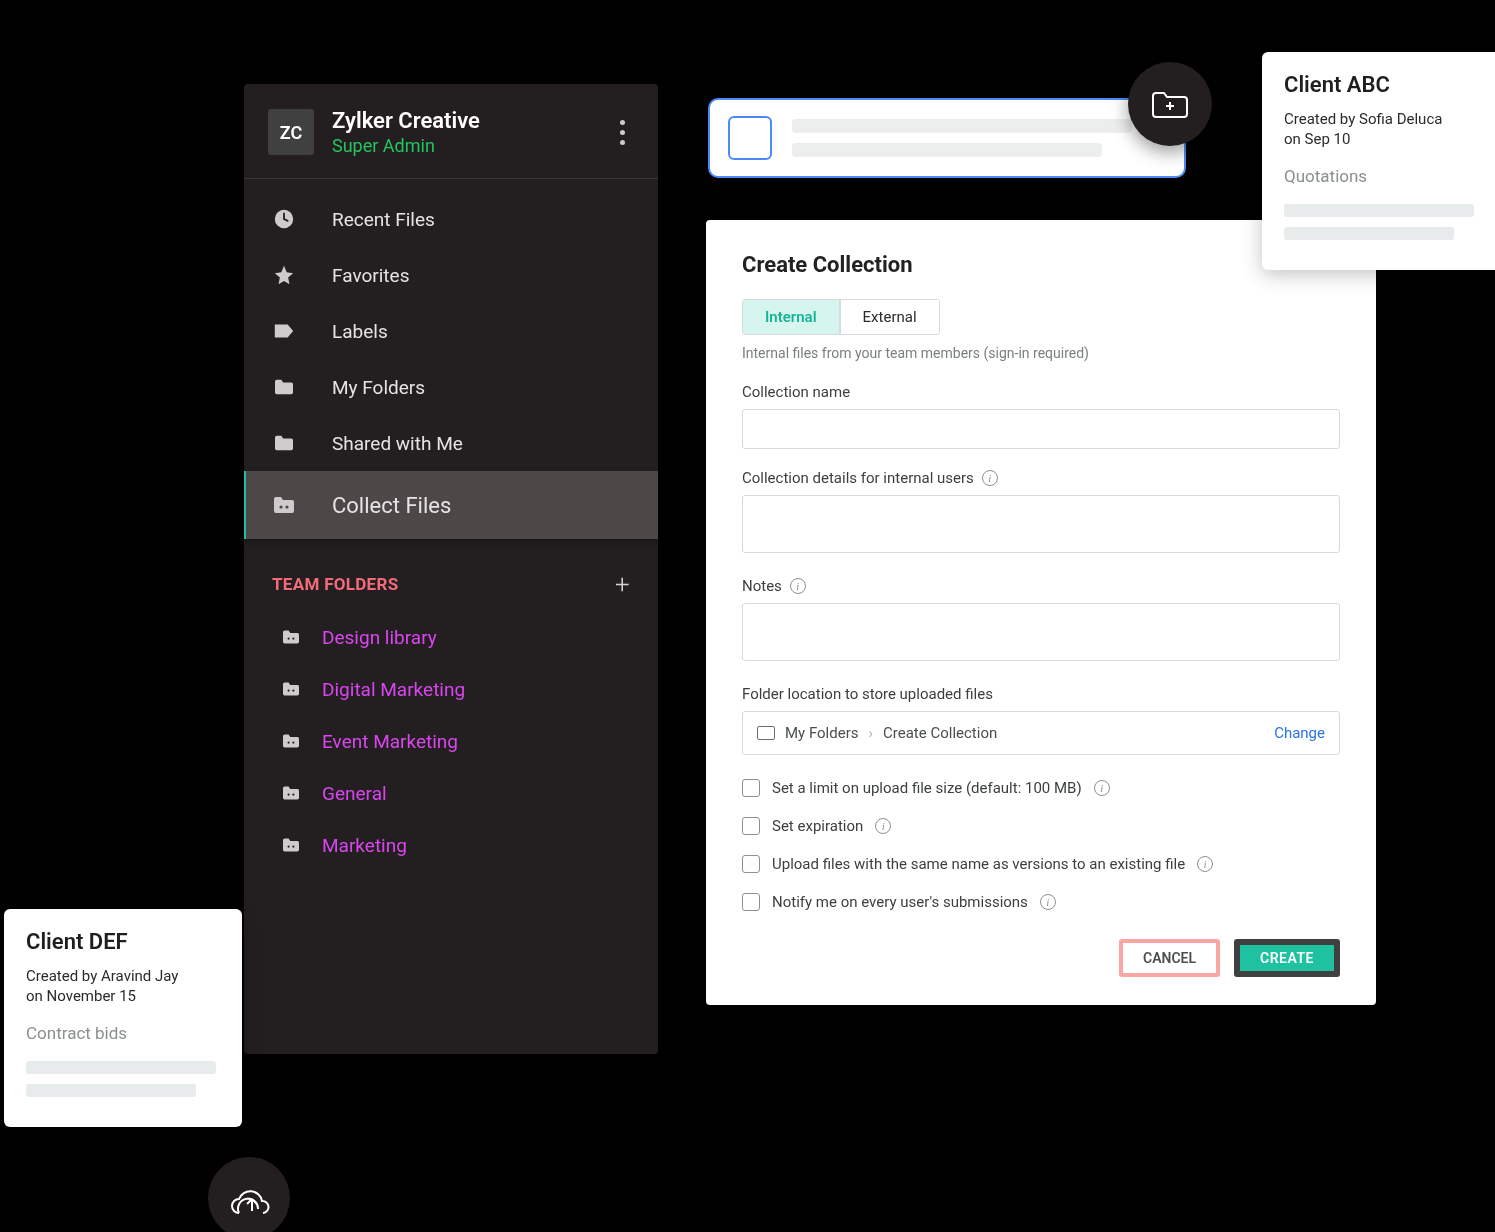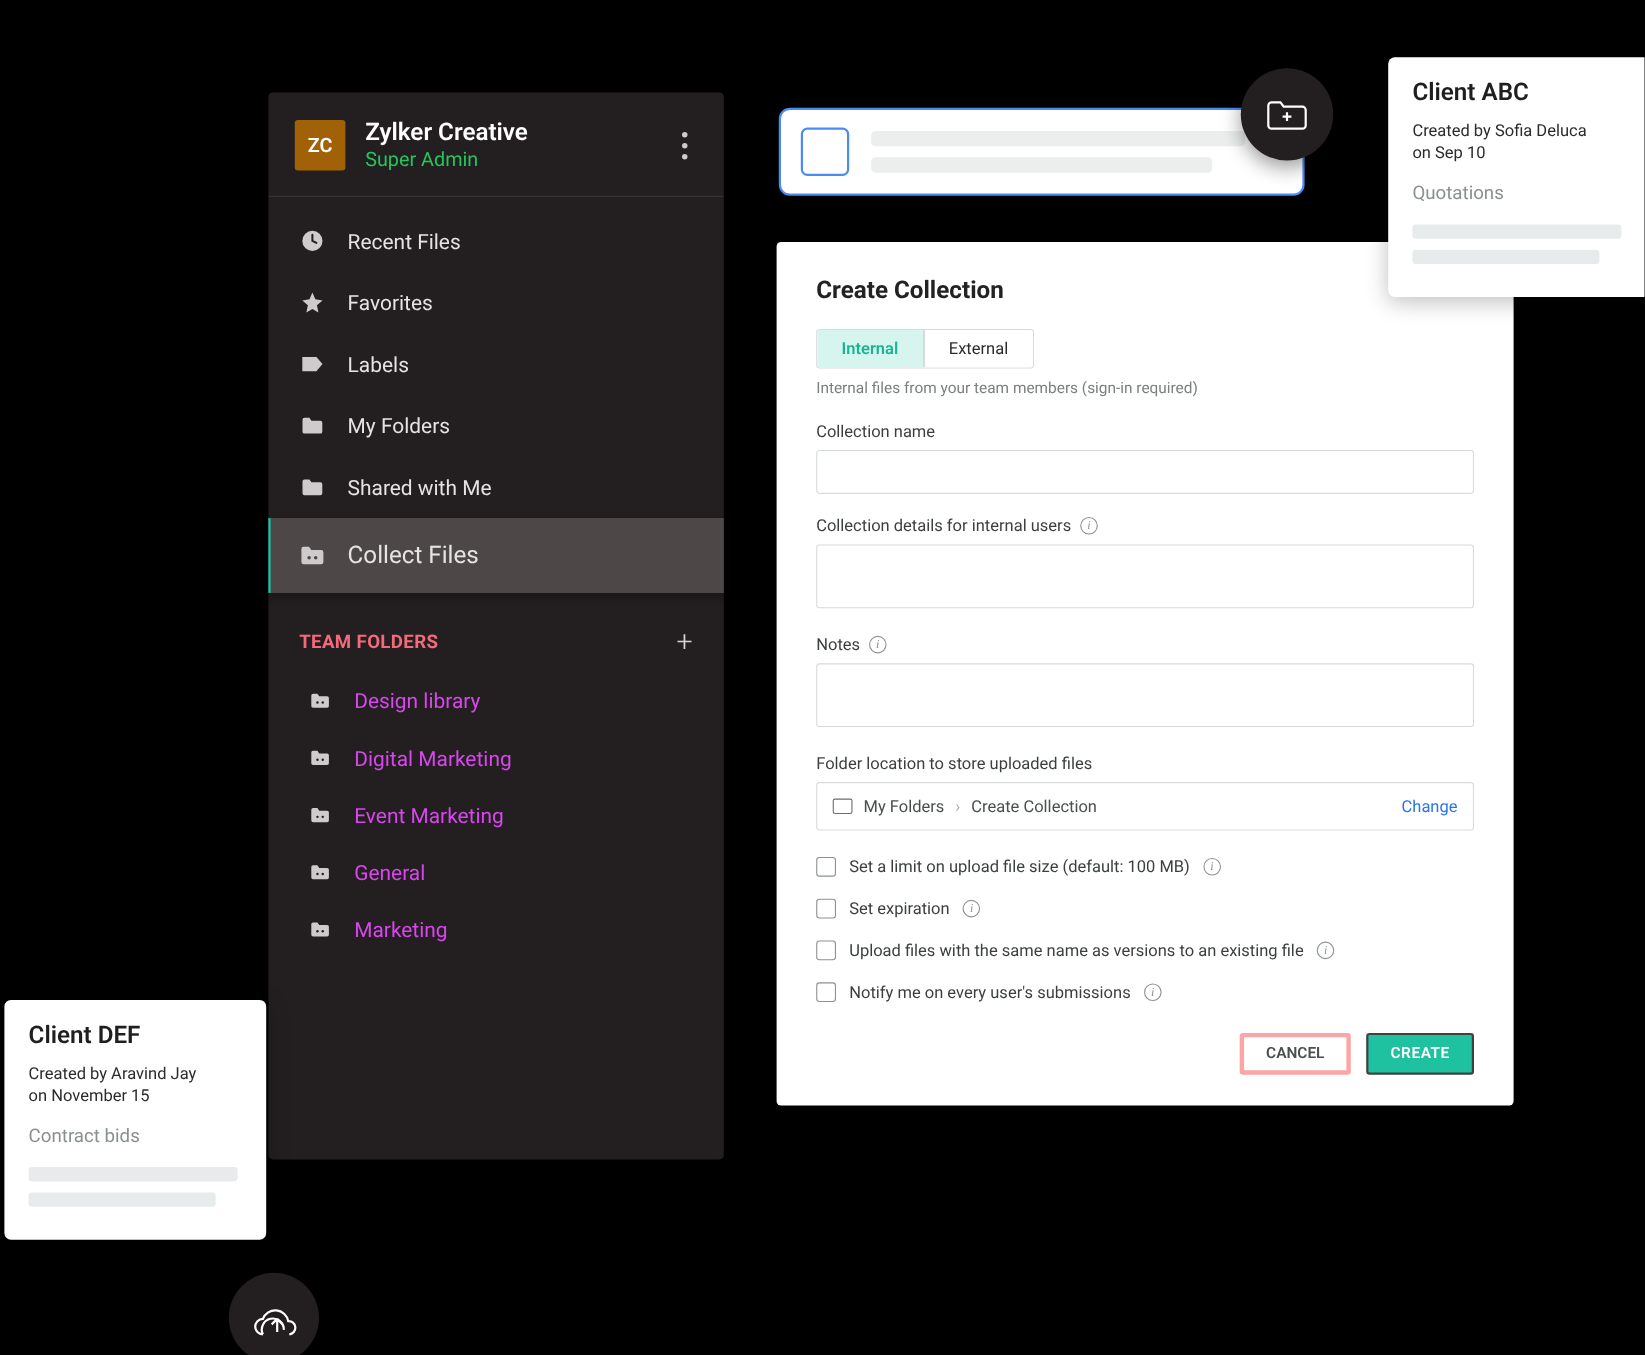--- a/index.html
+++ b/index.html
@@ -25,40 +25,40 @@
     overflow: hidden;
   }
   .ws-header {
     display: flex;
     align-items: center;
     padding: 24px 24px 22px 24px;
     border-bottom: 1px solid #3a3536;
   }
   .ws-badge {
     width: 46px; height: 46px;
-    background: #a16207;
+    background: #404040;
     border-radius: 3px;
     display: flex; align-items: center; justify-content: center;
     font-weight: 600; font-size: 18px; color: #fff;
   }
   .ws-titles { margin-left: 18px; flex: 1; }
   .ws-name { font-size: 22px; font-weight: 600; }
   .ws-role { font-size: 18px; color: #22c55e; margin-top: 2px; }
   .ws-more { width: 24px; display:flex; flex-direction:column; align-items:center; gap:5px; cursor:pointer;}
   .ws-more span { width:5px; height:5px; border-radius:50%; background:#cfcbcc; display:block;}
 
   .nav { padding-top: 12px; }
   .nav-item {
     display: flex; align-items: center;
     height: 56px;
     padding: 0 28px;
     font-size: 19px;
     color: #e6e3e4;
     cursor: pointer;
-    gap: 20px;
+    gap: 36px;
   }
   .nav-item .icn { width: 24px; height:24px; display:flex; align-items:center; justify-content:center; color:#cfcbcc;}
   .nav-item svg { display:block; }
 
   .nav-item.active-row {
     position: relative;
     background: #4d4748;
     height: 68px;
     margin-left: -4px;
     padding-left: 32px;
@@ -162,21 +162,21 @@
   .loc-path .chev{ color:#aab0b1;}
   .loc-change{ color:#2a74e8; cursor:pointer;}
 
   .chk-row { display:flex; align-items:center; gap:12px; font-size:15px; color:#3c3f40; margin-bottom: 20px; cursor:pointer;}
   .chk { width:18px; height:18px; border:1.5px solid #8c9192; border-radius:3px; flex-shrink:0;}
   .chk-row .info { width:16px; height:16px; border:1.5px solid #8c9192; border-radius:50%; display:inline-flex; align-items:center; justify-content:center; font-size:11px; color:#8c9192; font-style:italic; font-family:Georgia, serif;}
 
   .actions { display:flex; justify-content:flex-end; gap:14px; margin-top: 28px;}
   .btn { height:38px; padding:0 20px; border-radius:3px; font-size:14px; font-weight:600; cursor:pointer; display:flex; align-items:center;}
   .btn-cancel { background:#fff; border:4px solid #fca5a5; color:#4a4e4f;}
-  .btn-create { background:#1fc2a0; border:2px solid #404040; color:#fff; letter-spacing:.5px;}
+  .btn-create { background:#1fc2a0; border:6px solid #404040; color:#fff; letter-spacing:.5px;}
 
   
   .card {
     position:absolute;
     background:#fff;
     border-radius:6px;
     box-shadow: 0 4px 20px rgba(0,0,0,.25);
     padding: 20px 22px;
     width: 238px;
     color:#1f1f1f;

